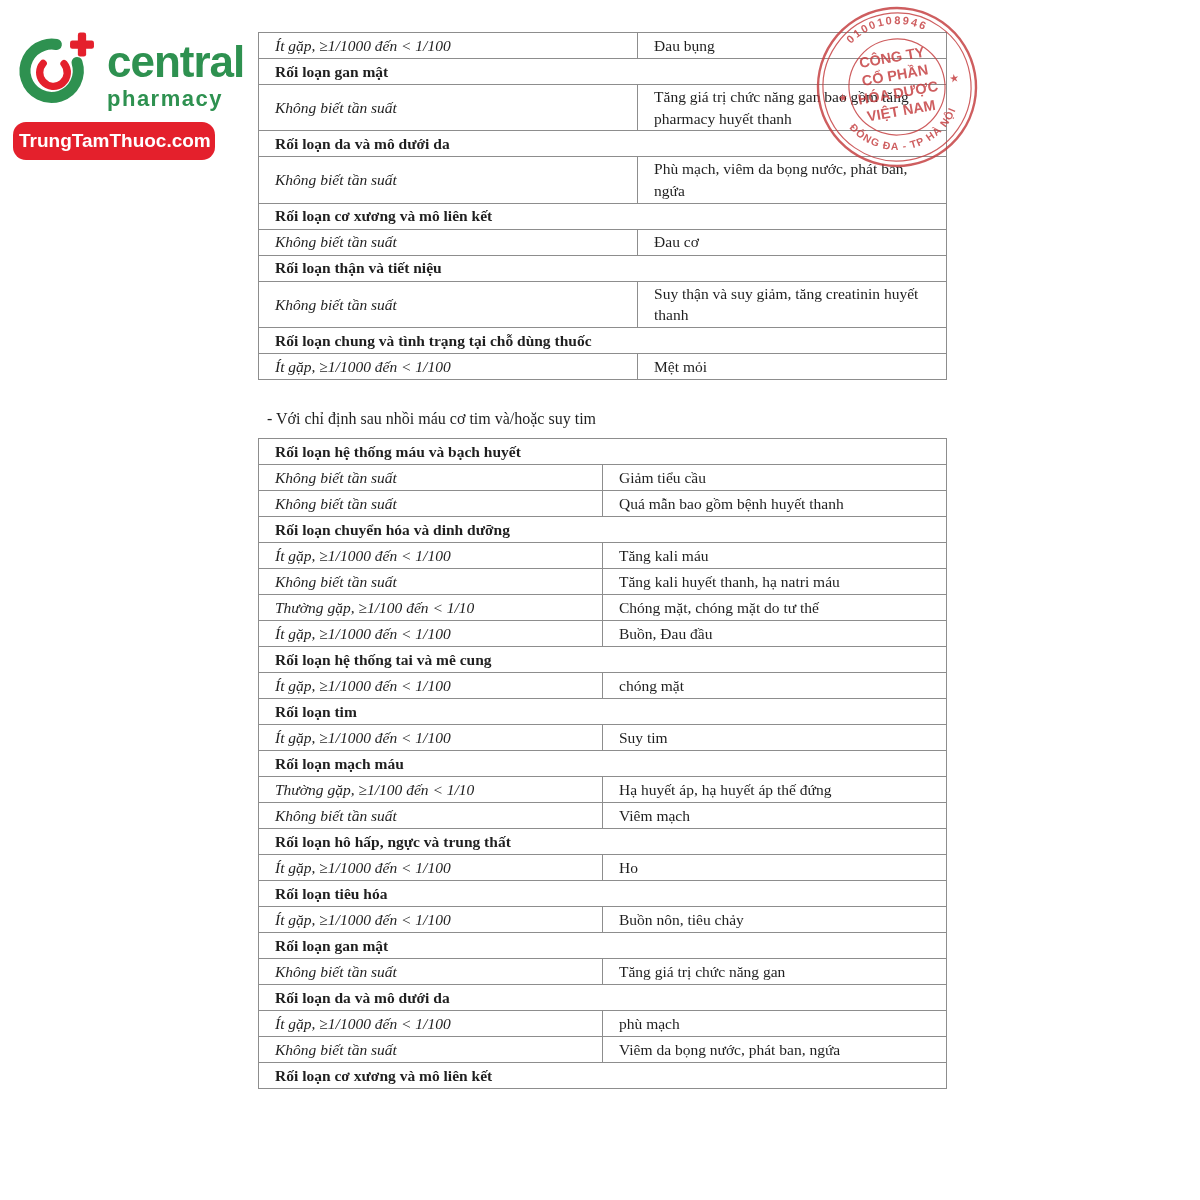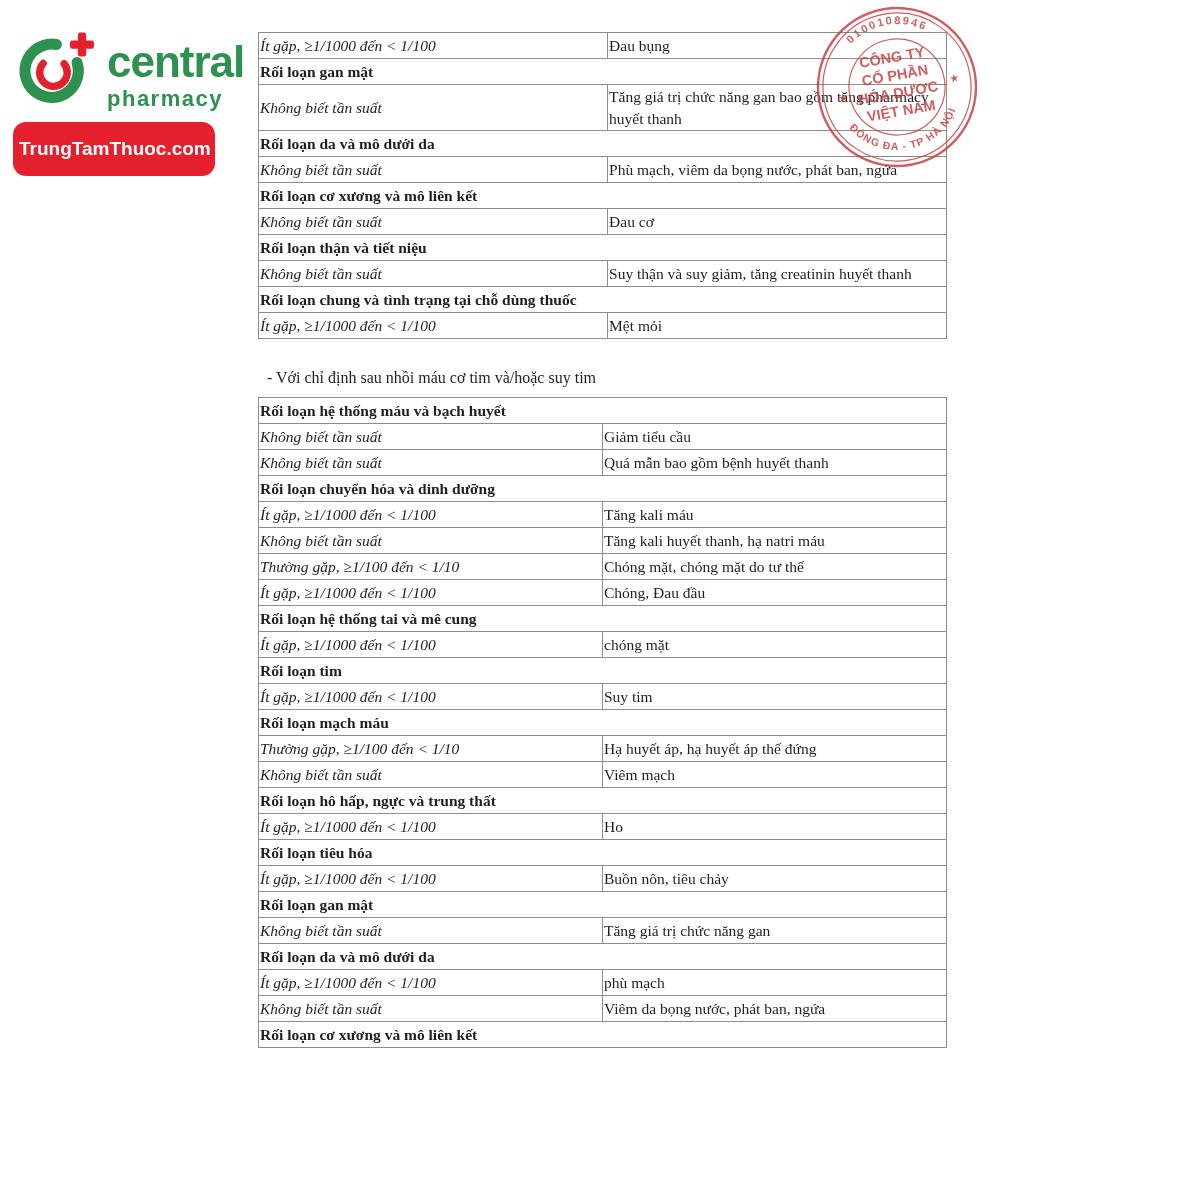--- a/index.html
+++ b/index.html
@@ -9,26 +9,26 @@
   
   #logo{position:absolute;left:13px;top:28px;width:205px;}
   #logo .logo-row{display:flex;align-items:flex-start;}
   #logo .brand-col{margin-left:2px;margin-top:14px;}
   #brand-name{font-family:"Liberation Sans", sans-serif;font-weight:bold;
               font-size:44px;line-height:0.9;color:#2e9150;letter-spacing:-1px;}
   #brand-sub{font-family:"Liberation Sans", sans-serif;font-weight:bold;
              font-size:22px;color:#2e9150;letter-spacing:1.5px;margin-top:4px;}
   #logo-badge{margin-top:10px;background:#e4202c;color:#ffffff;border-radius:13px;
               font-family:"Liberation Sans", sans-serif;font-weight:bold;
-              font-size:19px;text-align:center;padding:16px 6px;width:190px;}
+              font-size:19px;text-align:center;padding:8px 6px;width:190px;}
 
   
   #content{position:absolute;left:258px;top:32px;width:689px;}
   table.adv{border-collapse:collapse;width:100%;table-layout:fixed;}
-  table.adv td{border:1px solid #8d8d8d;padding:1px 1px;font-size:15.5px;
+  table.adv td{border:1px solid #8d8d8d;padding:1px 16px;font-size:15.5px;
                line-height:1.4;height:23px;vertical-align:middle;overflow:hidden;}
   td.freq-cell{width:50.3%;font-style:italic;}
   td.effect-cell{}
   td.section-header{font-weight:bold;}
   #intro-line{font-size:16px;margin:30px 0 10px 9px;}
 
   
   #stamp{position:absolute;left:812px;top:2px;width:170px;height:170px;opacity:.82;
          pointer-events:none;}
   #stamp text{font-family:"Liberation Sans", sans-serif;fill:#c43b3d;}
@@ -130,21 +130,21 @@
           <tr>
             <td class="freq-cell">Không biết tần suất</td>
             <td class="effect-cell">Tăng kali huyết thanh, hạ natri máu</td>
           </tr>
           <tr>
             <td class="freq-cell">Thường gặp, ≥1/100 đến &lt; 1/10</td>
             <td class="effect-cell">Chóng mặt, chóng mặt do tư thế</td>
           </tr>
           <tr>
             <td class="freq-cell">Ít gặp, ≥1/1000 đến &lt; 1/100</td>
-            <td class="effect-cell">Chóng, Đau đầu</td>
+            <td class="effect-cell">Buồn, Đau đầu</td>
           </tr>
           <tr>
             <td colspan="2" class="section-header">Rối loạn hệ thống tai và mê cung</td>
           </tr>
           <tr>
             <td class="freq-cell">Ít gặp, ≥1/1000 đến &lt; 1/100</td>
             <td class="effect-cell">chóng mặt</td>
           </tr>
           <tr>
             <td colspan="2" class="section-header">Rối loạn tim</td>

